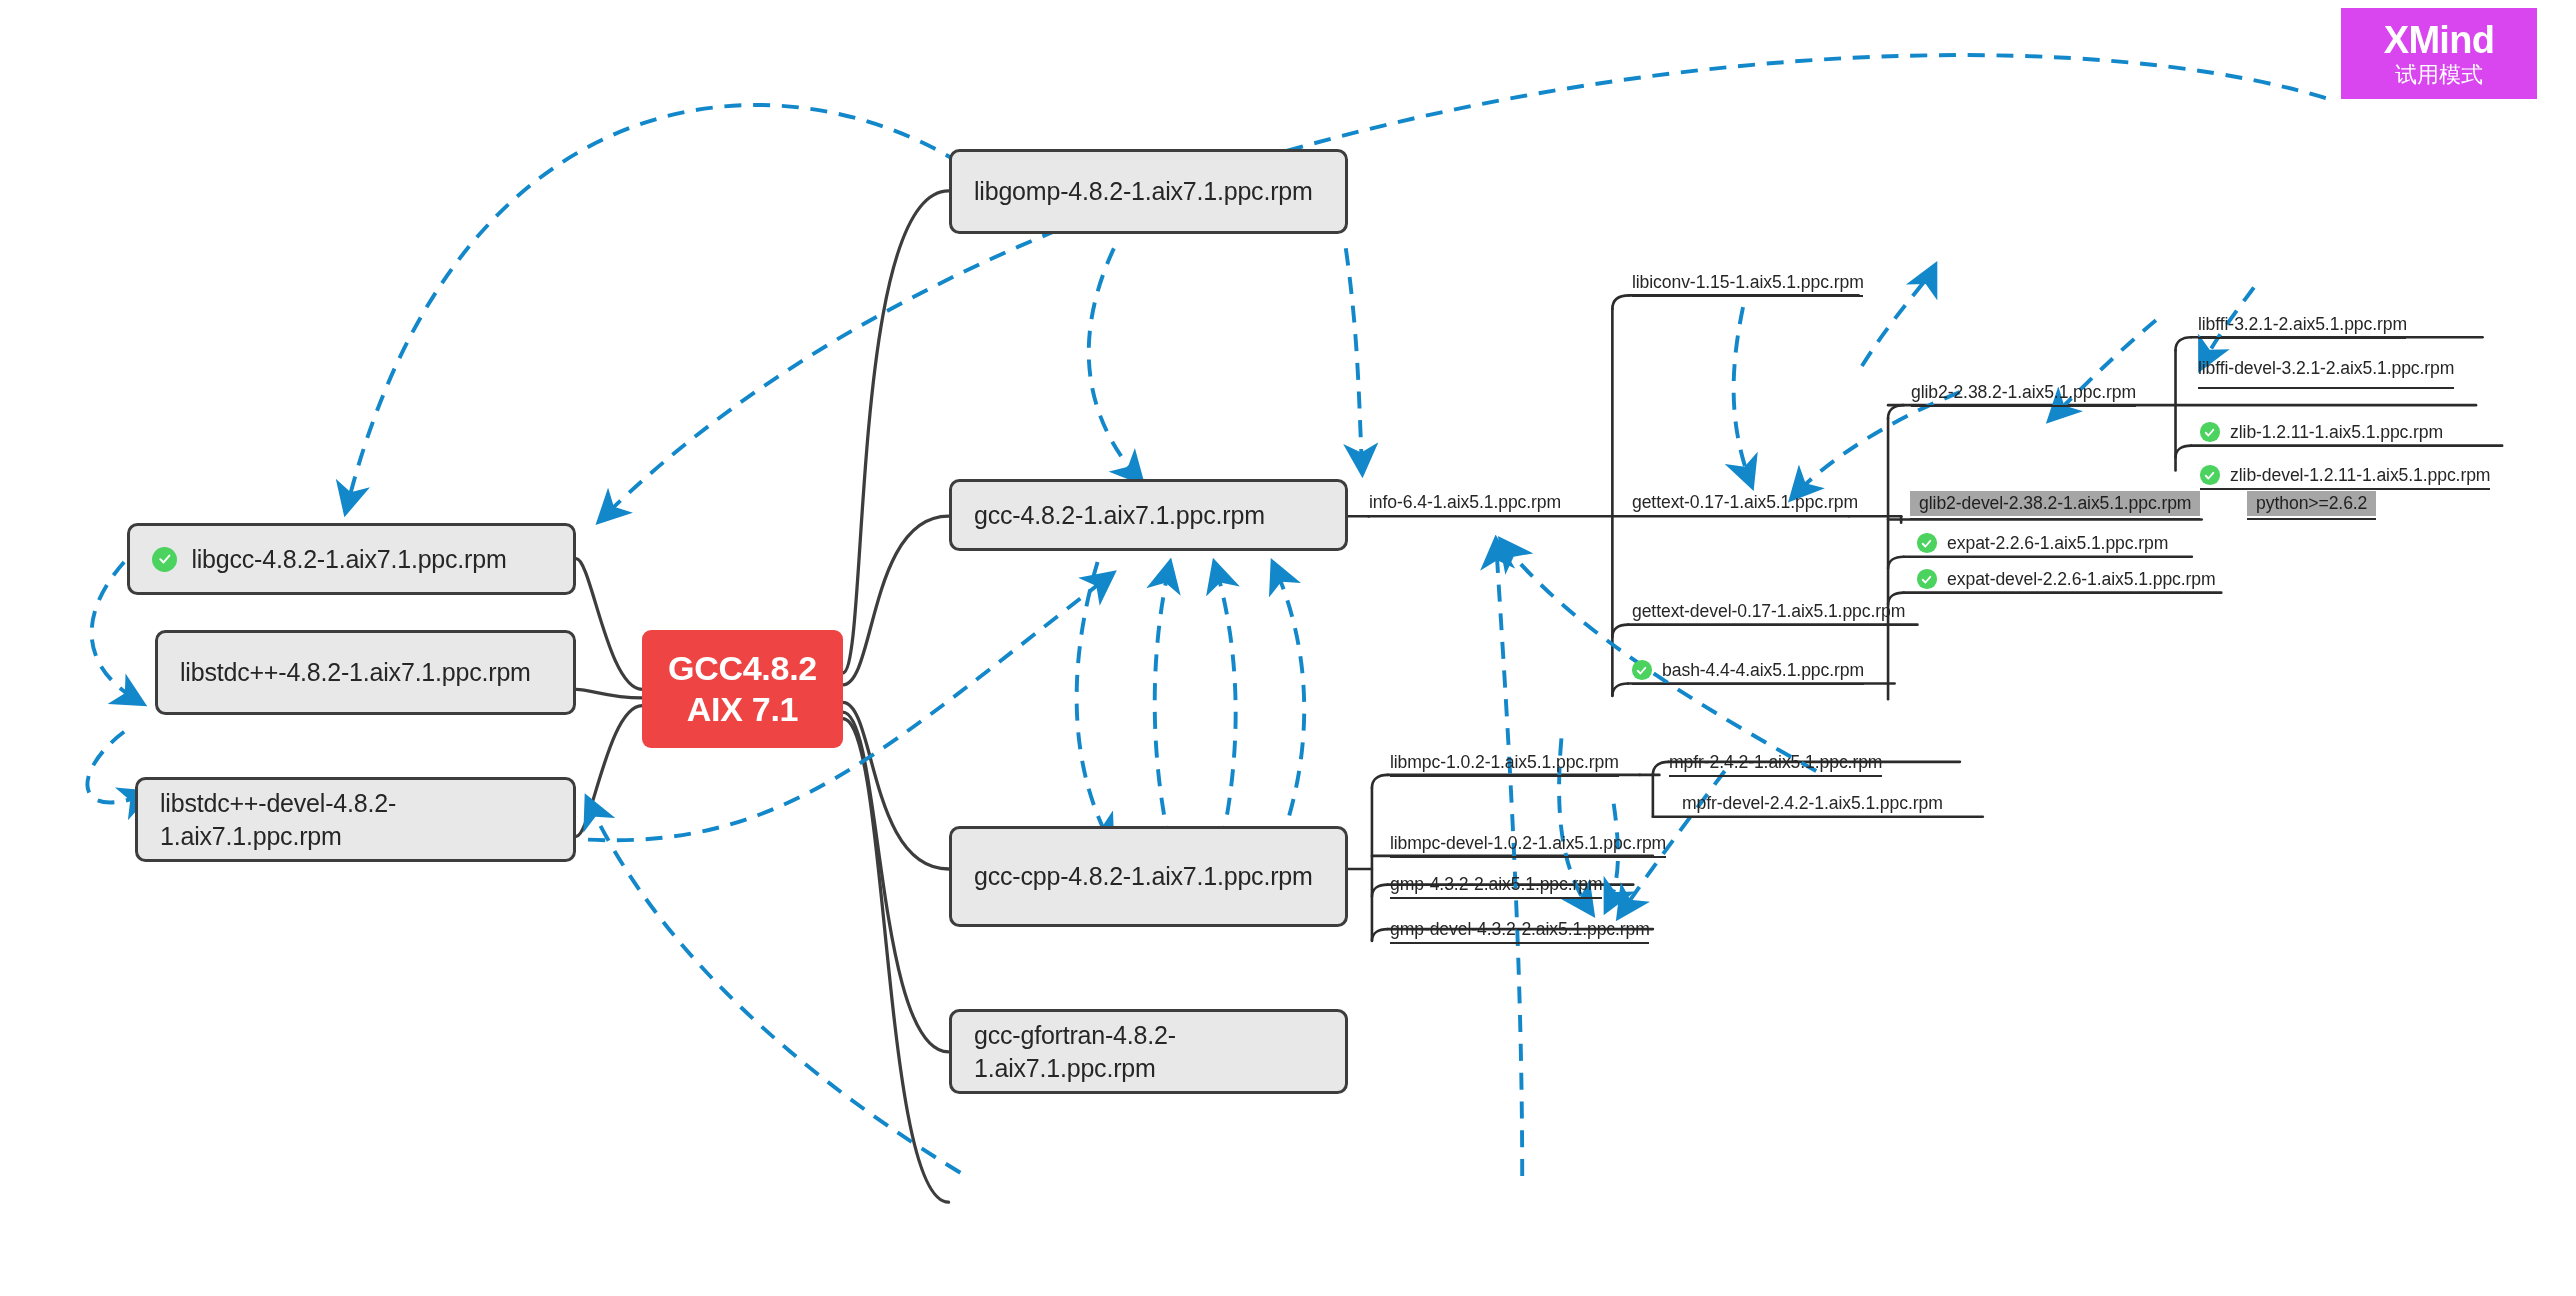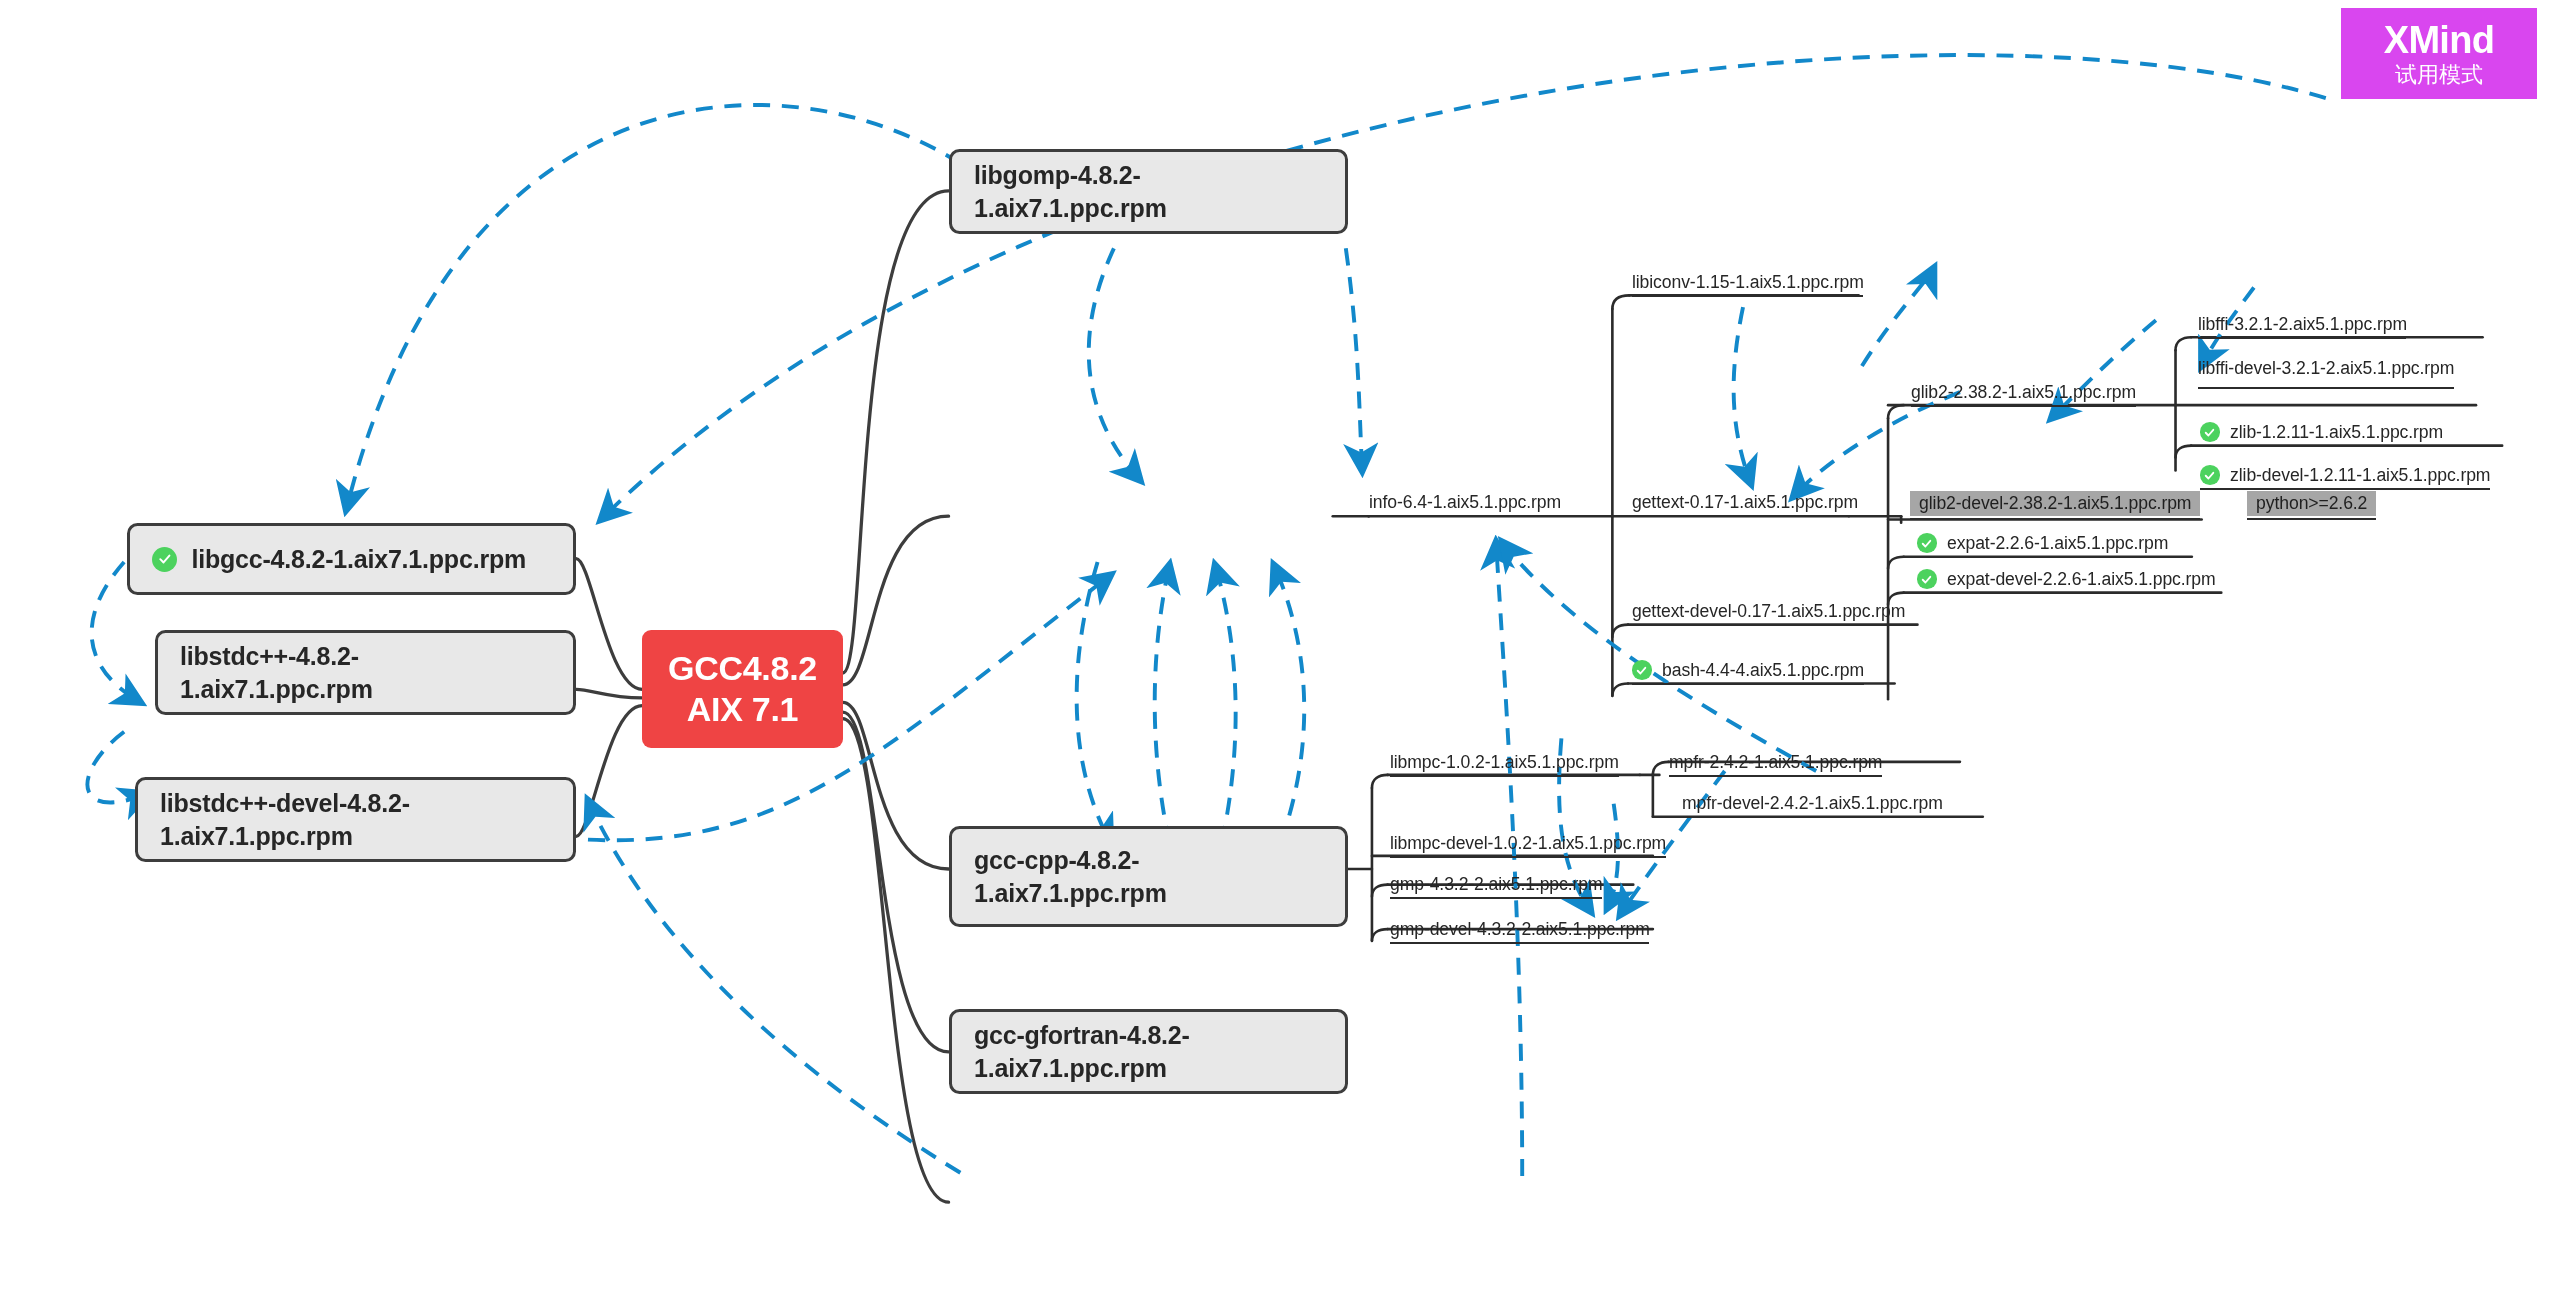--- a/index.html
+++ b/index.html
@@ -77,21 +77,21 @@
 
   
   .box-node {
     background: #E8E8E8;
     border: 3.3px solid #3D3D3D;
     border-radius: 10.5px;
     display: flex;
     align-items: center;
     padding: 0 22px;
     font-size: 25px;
-    font-weight: 700;
+    font-weight: 400;
     line-height: 1.3;
     color: #262626;
     letter-spacing: -0.2px;
   }
   .box-node .lbl { display: block; }
 
   
   .u-node {
     display: flex;
     align-items: flex-end;
@@ -272,20 +272,23 @@
   </div>
 
   <div class="node box-node" style="left:135px; top:777px; width:441px; height:85px;">
     <span class="lbl">libstdc++-devel-4.8.2-1.aix7.1.ppc.rpm</span>
   </div>
 
   <div class="node box-node" style="left:949px; top:149px; width:399px; height:85px;">
     <span class="lbl">libgomp-4.8.2-1.aix7.1.ppc.rpm</span>
   </div>
 
+  <div class="node box-node" style="left:949px; top:479px; width:399px; height:72px;">
+    <span class="lbl">gcc-4.8.2-1.aix7.1.ppc.rpm</span>
+  </div>
 
   <div class="node box-node" style="left:949px; top:826px; width:399px; height:101px;">
     <span class="lbl">gcc-cpp-4.8.2-1.aix7.1.ppc.rpm</span>
   </div>
 
   <div class="node box-node" style="left:949px; top:1009px; width:399px; height:85px;">
     <span class="lbl">gcc-gfortran-4.8.2-1.aix7.1.ppc.rpm</span>
   </div>
 
 

